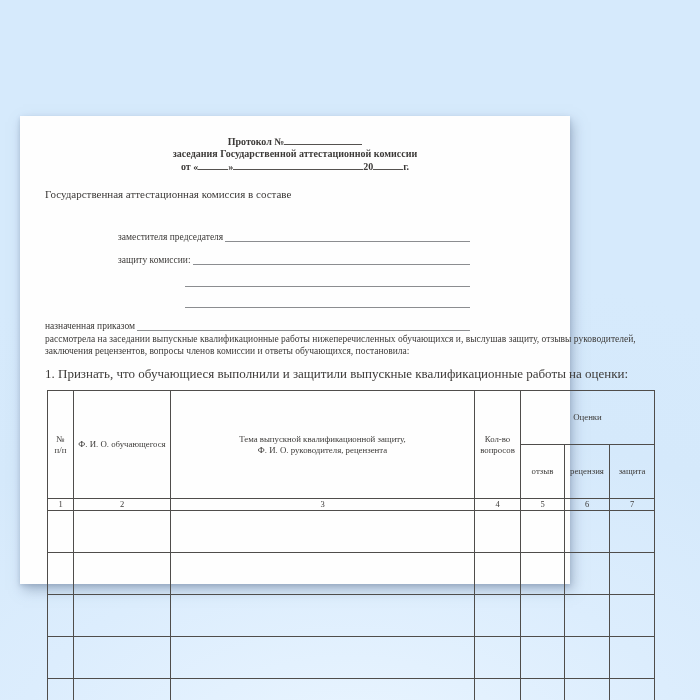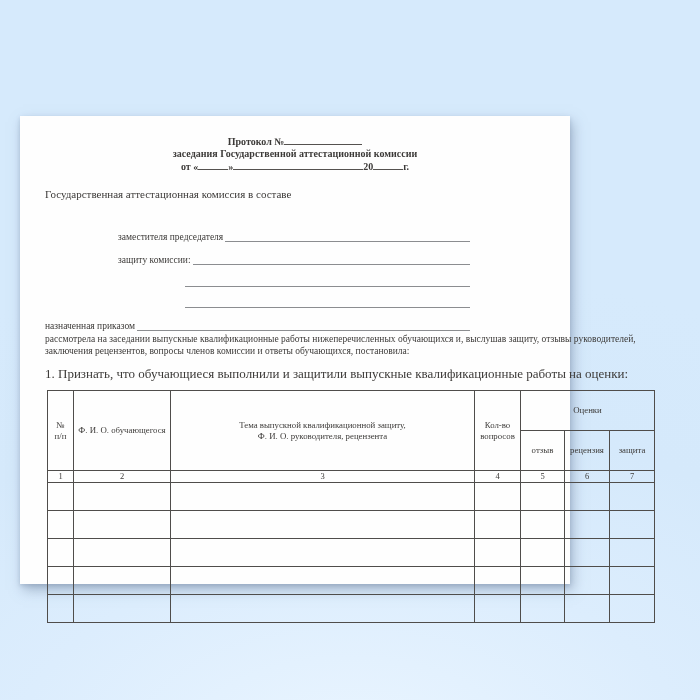--- a/index.html
+++ b/index.html
@@ -26,21 +26,21 @@
   .para{position:absolute;left:25px;top:218px;font-size:9.5px;line-height:11.5px;white-space:nowrap;}
   .resolution{position:absolute;left:25px;top:250px;font-size:13px;white-space:nowrap;}
   table.grades{
     position:absolute;left:27px;top:274px;
     border-collapse:collapse;table-layout:fixed;width:607px;
     font-size:8.8px;line-height:1.25;
   }
   table.grades td{
     border:1px solid #4f4d4b;
     text-align:center;vertical-align:middle;
-    padding:5px 2px;overflow:hidden;
+    padding:12px 2px;overflow:hidden;
     white-space:pre-line;
   }
   tr.hdr-main td{height:29px;}
   tr.hdr-sub td{height:29px;margin-left:23px;}
   tr.numrow td{height:11px;font-size:8.5px;line-height:11px;padding:0;}
   tbody tr td{height:17px;}
 </style>
 </head>
 <body>
 

